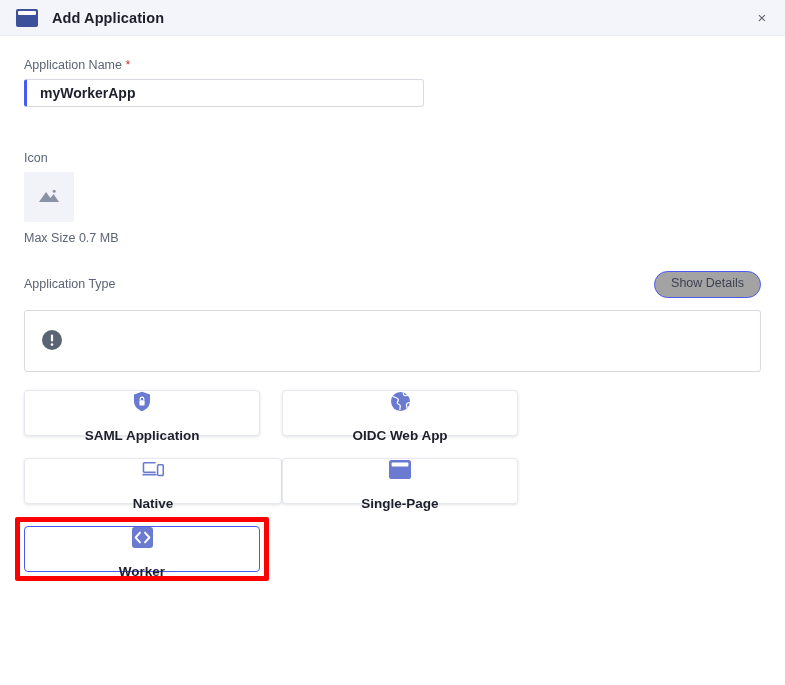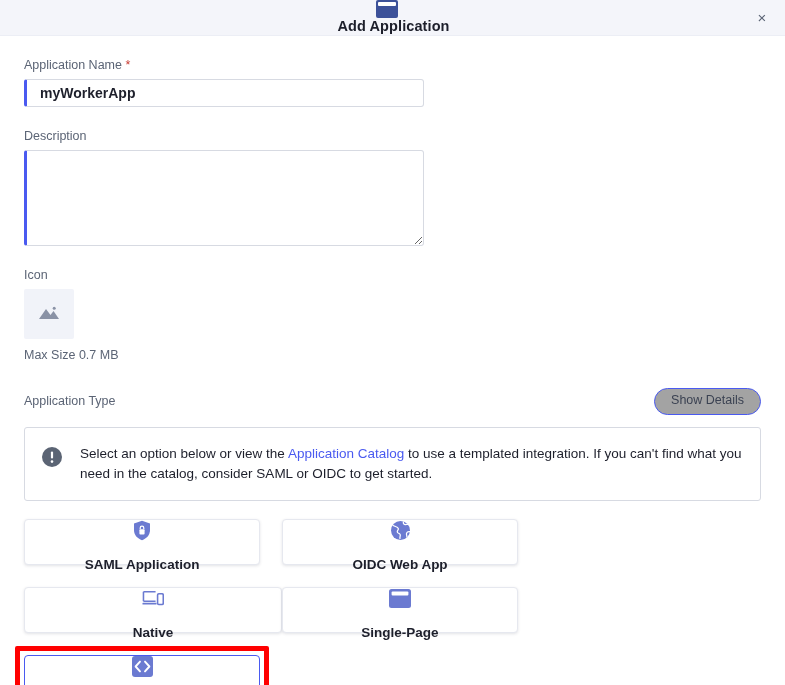--- a/index.html
+++ b/index.html
@@ -13,21 +13,20 @@
 
   
   .modal-header {
     height: 36px;
     background: #f4f5fa;
     border-bottom: 1px solid #eceef5;
     display: flex;
     align-items: center;
     padding: 0 14px 0 16px;
     position: relative;
-    flex-direction: column;
   }
   .header-app-icon {
     width: 22px; height: 18px;
     flex: 0 0 auto;
     margin-right: 14px;
   }
   .header-title {
     font-size: 14.5px;
     font-weight: bold;
     color: #1d1f2b;
@@ -213,24 +212,20 @@
   <div>
     <label class="field-label">
       <span>Application Name</span>
       <span class="req-star">*</span>
     </label>
     <input class="text-input" type="text" value="myWorkerApp" style="">
   </div>
 
   <div class="spacer-24"></div>
 
-  <div>
-    <label class="field-label">Description</label>
-    <textarea class="textarea-input" placeholder="" style=""></textarea>
-  </div>
 
   <div class="spacer-24"></div>
 
   <div>
     <label class="field-label">Icon</label>
     <div class="icon-dropzone">
       <span>
         <svg width="24" height="18" viewBox="0 0 24 18">
           <path d="M2 16 L9 6 L13.5 12 L16.5 8 L22 16 Z" fill="#8a92a6"></path>
           <circle cx="17.2" cy="5.2" r="1.5" fill="#8a92a6"></circle>
@@ -246,23 +241,20 @@
   </div>
 
   <div class="callout">
     <span class="callout-icon">
       <svg width="22" height="22" viewBox="0 0 22 22">
         <circle cx="11" cy="11" r="10" fill="#5b6474"></circle>
         <rect x="9.9" y="5.4" width="2.2" height="7.2" rx="1.1" fill="#ffffff"></rect>
         <circle cx="11" cy="15.6" r="1.3" fill="#ffffff"></circle>
       </svg>
     </span>
-    <div class="callout-text">
-      <span>Select an option below or view the </span><a class="callout-link">Application Catalog</a><span> to use a templated integration. If you can't find what you need in the catalog, consider SAML or OIDC to get started.</span>
-    </div>
   </div>
 
   <div class="card-grid">
 
     <div class="card-cell">
       <div class="option-card">
         <span class="card-icon">
           <svg width="18" height="21" viewBox="0 0 18 21">
             <path d="M9 .8 L17 3.6 V10 c0 5.2-3.4 8.5-8 10.2C4.4 18.5 1 15.2 1 10 V3.6 Z" fill="#6b7ad1"></path>
             <rect x="6.4" y="9.2" width="5.2" height="5.4" rx="1" fill="#ffffff"></rect>

